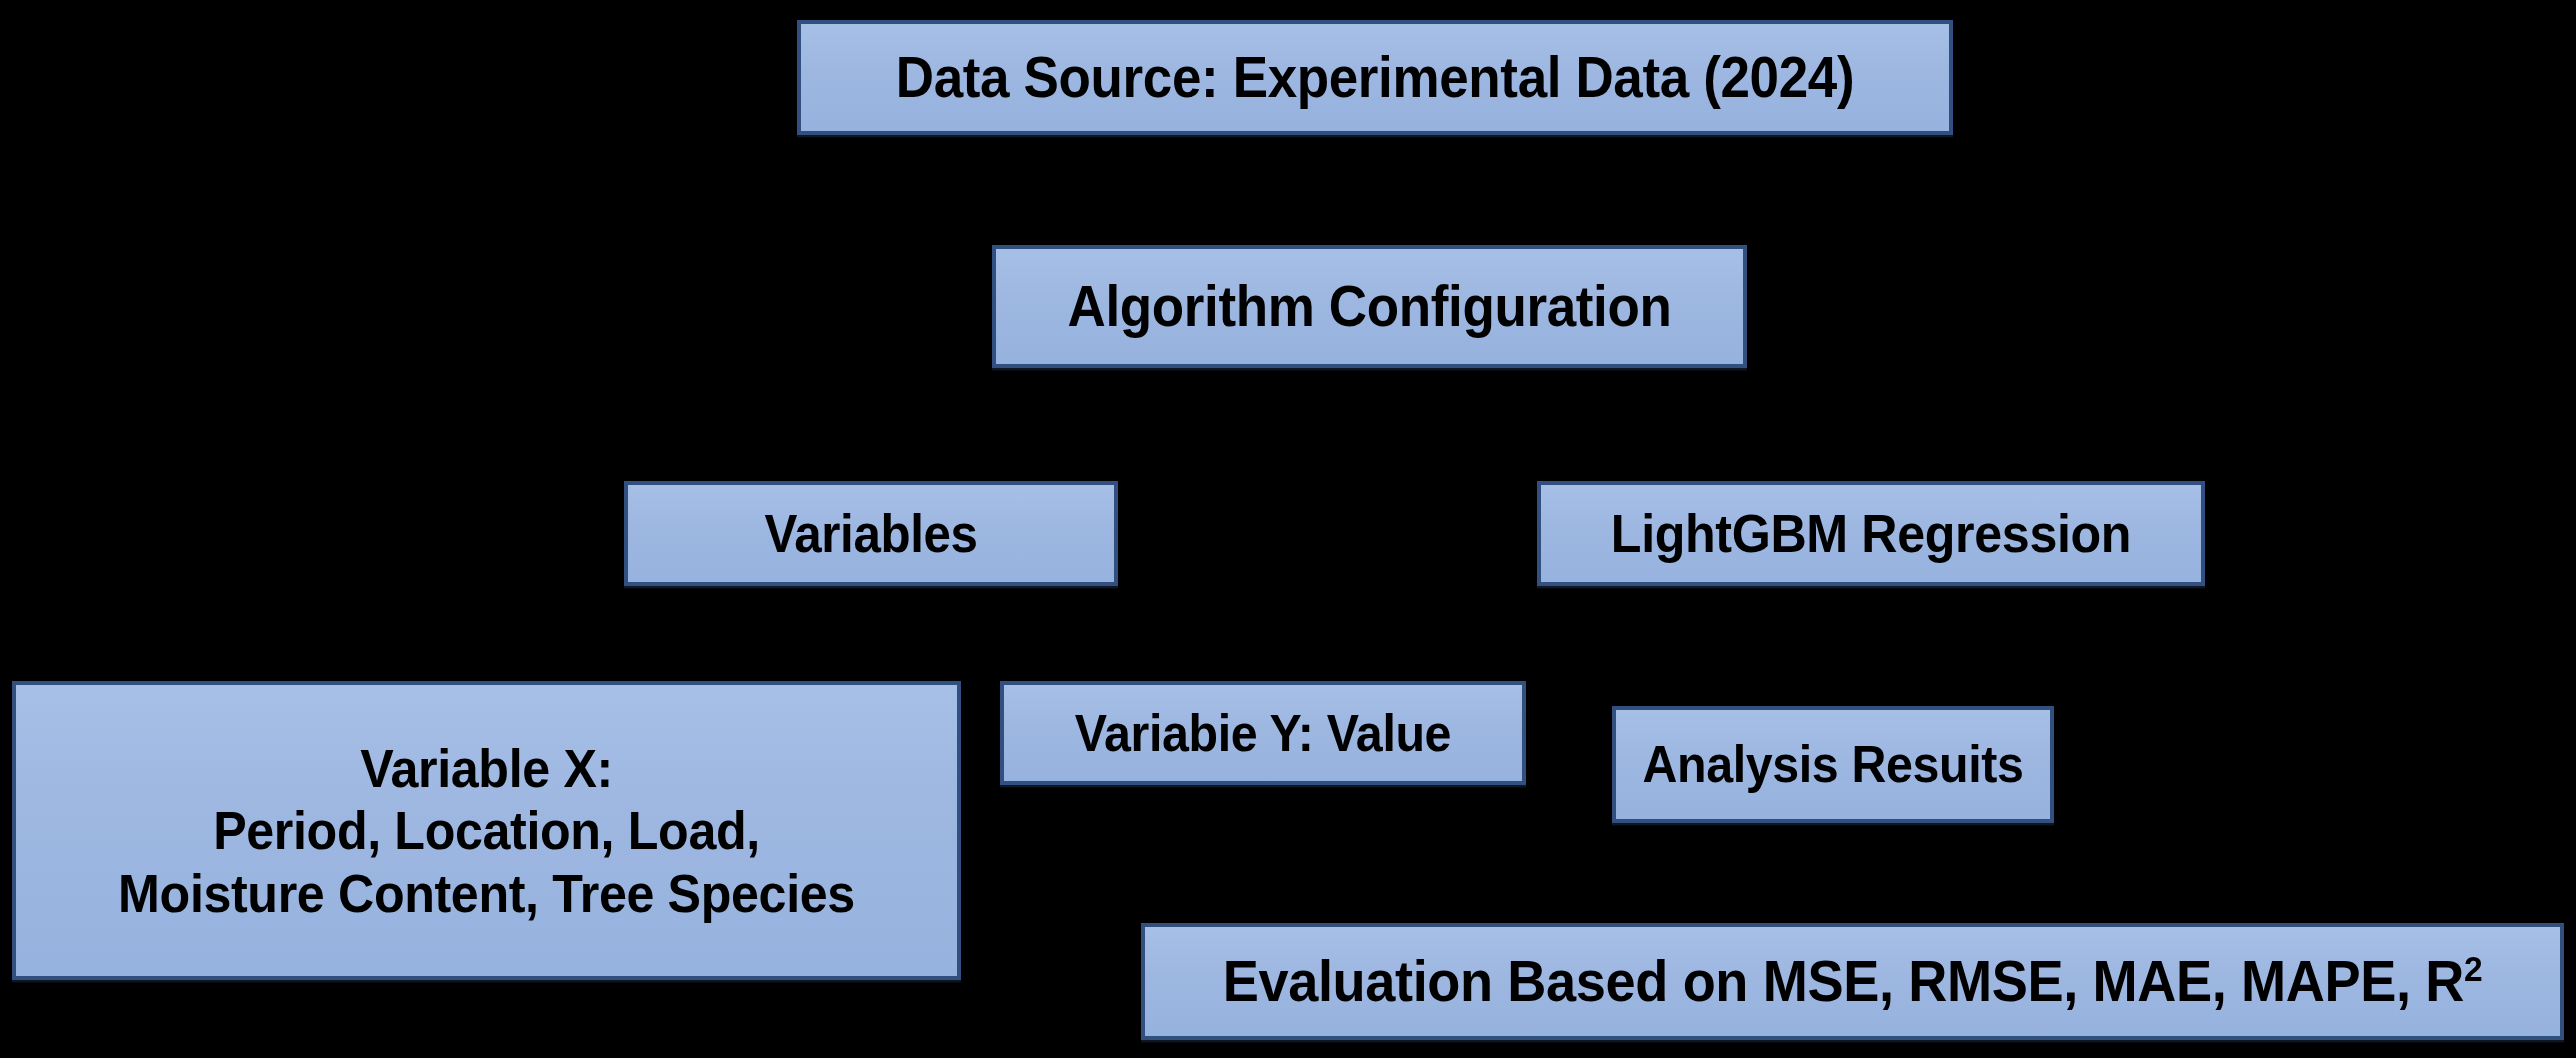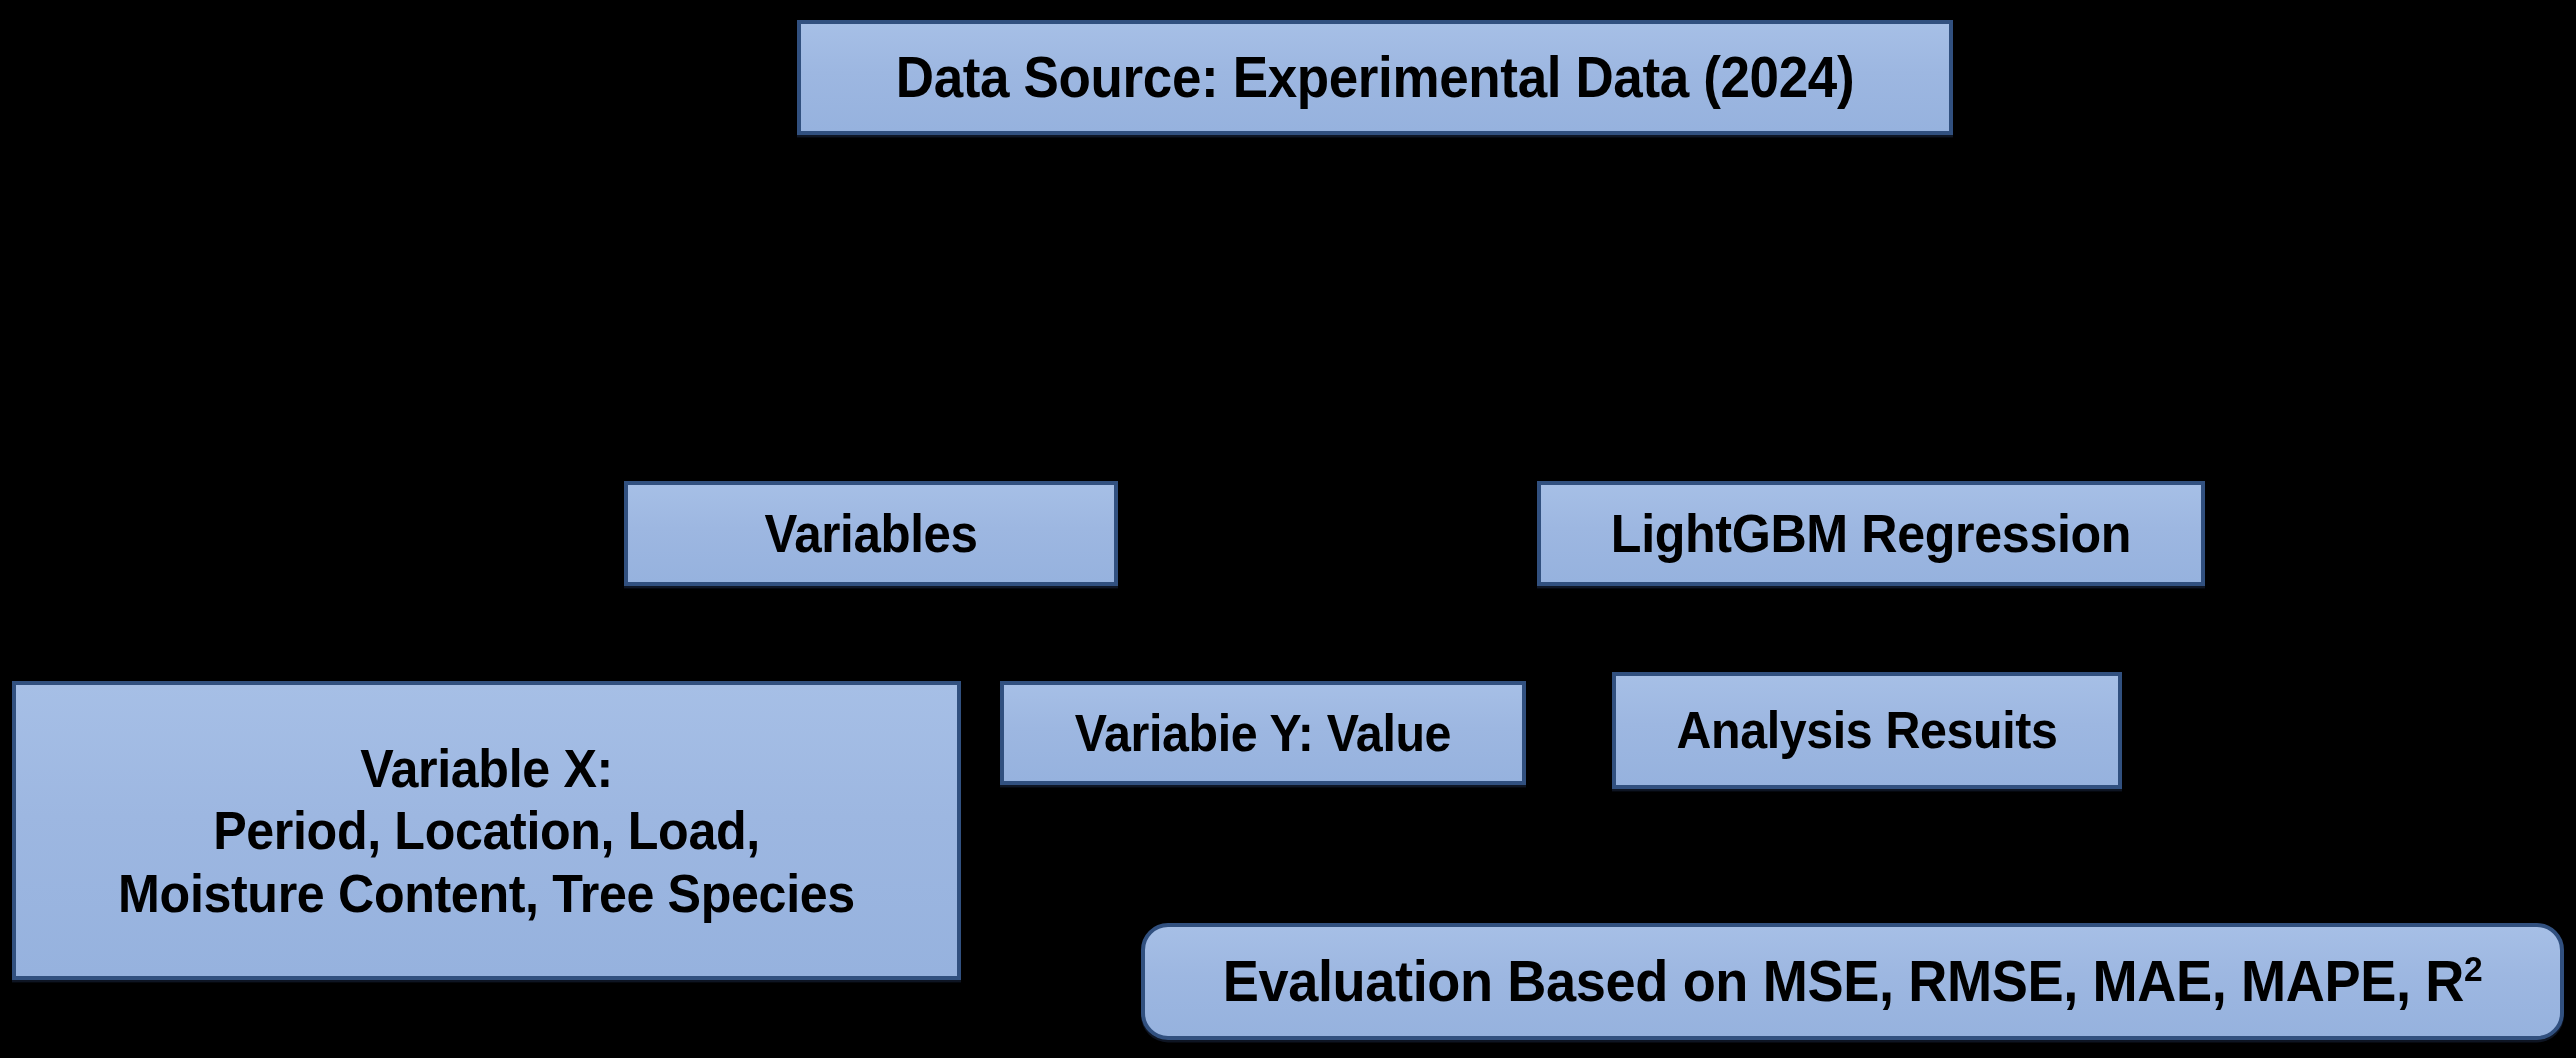--- a/index.html
+++ b/index.html
@@ -48,22 +48,22 @@
     transform-origin:center center;
     white-space:pre-line;
   }
   
   #n-data-source{ left:797px; top:20px;  width:1156px; height:115px; font-size:57px; }
   #n-algo-config{ left:992px; top:245px; width:755px;  height:123px; font-size:57px; }
   #n-variables{   left:624px;  top:481px; width:494px;  height:105px; font-size:53px; }
   #n-lightgbm{    left:1537px; top:481px; width:668px;  height:105px; font-size:54px; }
   #n-variable-x{  left:12px;   top:681px; width:949px; height:299px; font-size:54px; }
   #n-variable-y{  left:1000px; top:681px; width:526px;  height:104px; font-size:52px; }
-  #n-analysis{    left:1612px; top:672px; width:510px;  height:117px; font-size:52px; }
-  #n-evaluation{  left:1141px; top:923px;width:1423px; height:117px; font-size:57px;border-radius:27px; }
+  #n-analysis{    left:1612px; top:706px; width:442px;  height:117px; font-size:52px; }
+  #n-evaluation{  left:1141px; top:923px;width:1423px; height:117px; font-size:57px; }
   #n-evaluation .label{ transform:scaleX(0.95); }
   .sup{ font-size:0.62em; vertical-align:super; line-height:0; }
 </style>
 </head>
 <body>
 
 <div id="canvas">
 
   <svg id="edges" viewBox="0 0 3259 1339" width="2576" height="1058" xmlns="http://www.w3.org/2000/svg">
     <defs>
@@ -92,20 +92,23 @@
 
     <g>
       <line x1="2363" y1="1012" x2="2363" y2="1156" stroke="#000000" stroke-width="9" marker-end="url(#arrowhead)"></line>
     </g>
   </svg>
 
   <div class="node" id="n-data-source">
     <span class="label">Data Source: Experimental Data (2024)</span>
   </div>
 
+  <div class="node" id="n-algo-config">
+    <span class="label">Algorithm Configuration</span>
+  </div>
 
   <div class="node" id="n-variables">
     <span class="label">Variables</span>
   </div>
 
   <div class="node" id="n-variable-x">
     <span class="label">Variable X:
 Period, Location, Load,
 Moisture Content, Tree Species</span>
   </div>

